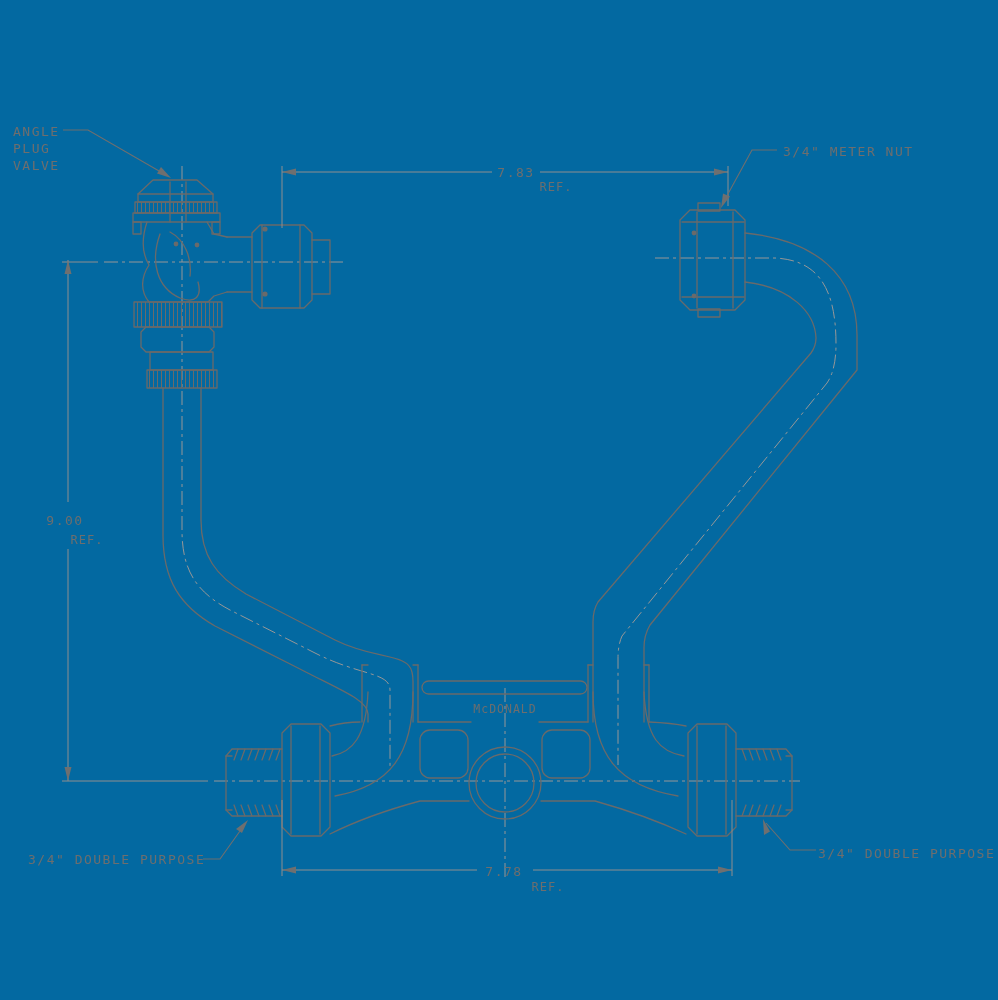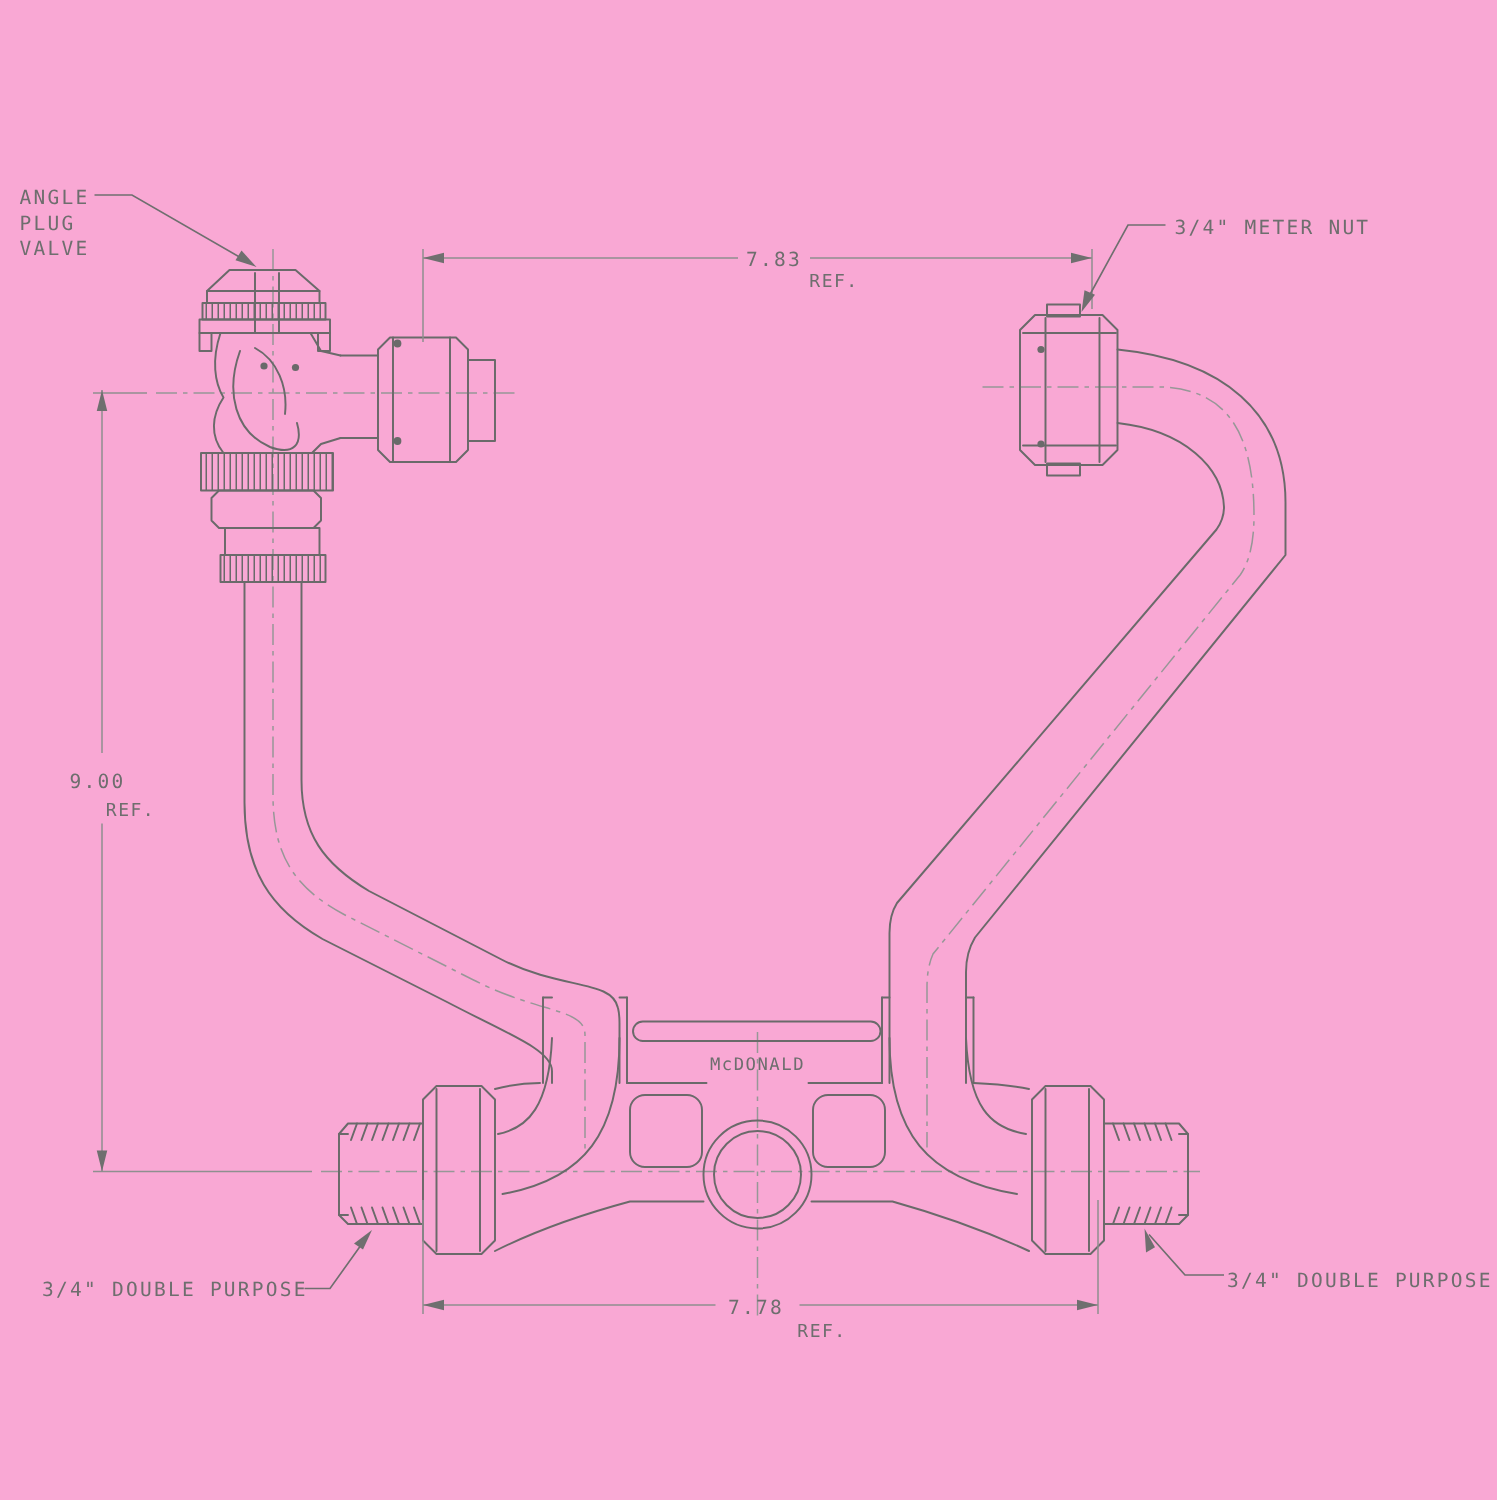--- a/index.html
+++ b/index.html
@@ -1,16 +1,16 @@
 <!DOCTYPE html>
 <html><head>
 <meta charset="utf-8">
 <style>
   html,body{margin:0;padding:0;background:#ffffff;}
-  #stage{position:relative;width:998px;height:1000px;background:#f9a8d4;overflow:hidden;
+  #stage{position:relative;width:998px;height:1000px;background:#0369a1;overflow:hidden;
          font-family:"DejaVu Sans Mono", monospace;}
   svg{position:absolute;left:0;top:0;}
   text{fill:#6e6e6e;letter-spacing:1.5px;}
   .lbl{font-size:13px;}
   .dim{font-size:13px;}
   .ref{font-size:12px;letter-spacing:1px;}
   .cast{font-size:11.5px;letter-spacing:1px;}
 </style>
 </head>
 <body>

